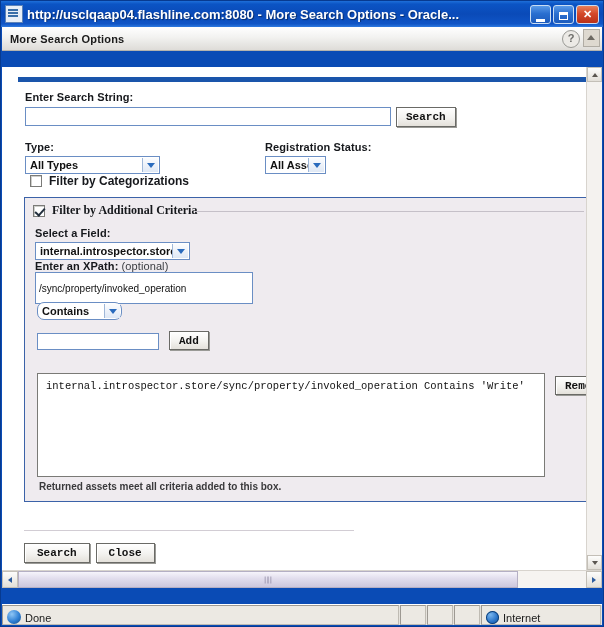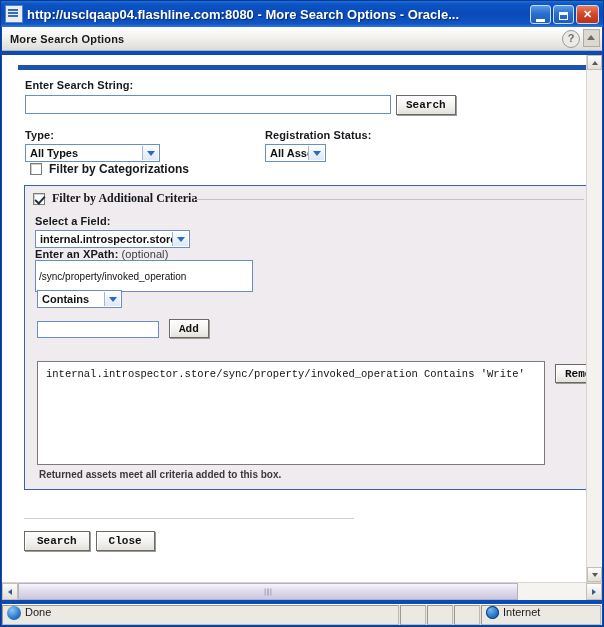--- a/index.html
+++ b/index.html
@@ -127,21 +127,21 @@
     border-left:4px solid transparent;border-right:4px solid transparent;
     border-bottom:5px solid #6e6a63;
   }
 
   
   #content-wrap {
     flex: 1 1 auto;
     display: flex;
     flex-direction: column;
     background: #ffffff;
-    margin: 4px 1px;
+    margin: 16px 1px;
     min-height: 0;
     justify-content: flex-end;
   }
   #content-row {
     flex: 1 1 auto;
     display: flex;
     min-height: 0;
   }
   #page {
     flex: 1 1 auto;
@@ -221,21 +221,21 @@
     font-size: 11px;
     color: #1a1a1a;
   }
   .status-pane {
     border: 1px solid #bfbbb3;
     border-top-color: #9d9992;
     border-left-color: #9d9992;
     box-sizing: border-box;
     background: #ece9e3;
     display: flex;
-    align-items: flex-start;
+    align-items: flex-end;
     padding: 0 4px;
     margin-right: 1px;
   }
   #status-main { flex: 1 1 auto; }
   .status-small { width: 26px; flex: 0 0 26px; }
   #status-zone { width: 120px; flex: 0 0 120px; }
   .globe {
     width: 13px; height: 13px; border-radius: 50%;
     background: radial-gradient(circle at 35% 30%, #79b6ee 0%, #2a74c8 55%, #144e92 100%);
     margin-right: 4px; flex: 0 0 13px;
@@ -371,21 +371,21 @@
   }
   #crit-rule {
     position: absolute; left: 170px; top: 13px; right: 2px;
     border-top: 1px solid #c5c0c8;
   }
 
   #field-label { position: absolute; left: 10px; top: 29px; }
   #field-select { position: absolute; left: 10px; top: 41px; width: 155px; }
   #xpath-label { position: absolute; left: 10px; top: 62px; }
   #xpath-input { position: absolute; left: 10px; top: 74px; width: 218px; height: 32px; font-size: 10px; }
-  #op-select { position: absolute; left: 12px; top: 101px; width: 85px; }
+  #op-select { position: absolute; left: 12px; top: 101px; width: 85px; border-radius: 7px; }
   #value-input { position: absolute; left: 12px; top: 135px; width: 122px; height: 17px; }
   #add-button { position: absolute; left: 144px; top: 133px; height: 19px; }
 
   #crit-list {
     position: absolute;
     left: 12px; top: 175px;
     width: 508px; height: 104px;
     background: #ffffff;
     border: 1px solid #7a7a76;
     box-sizing: border-box;

